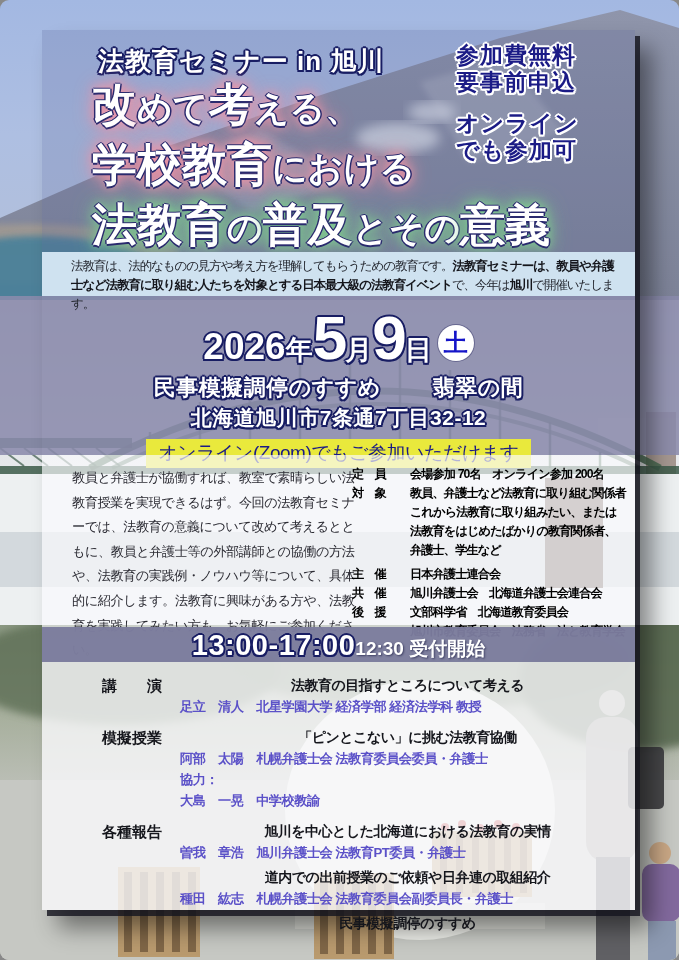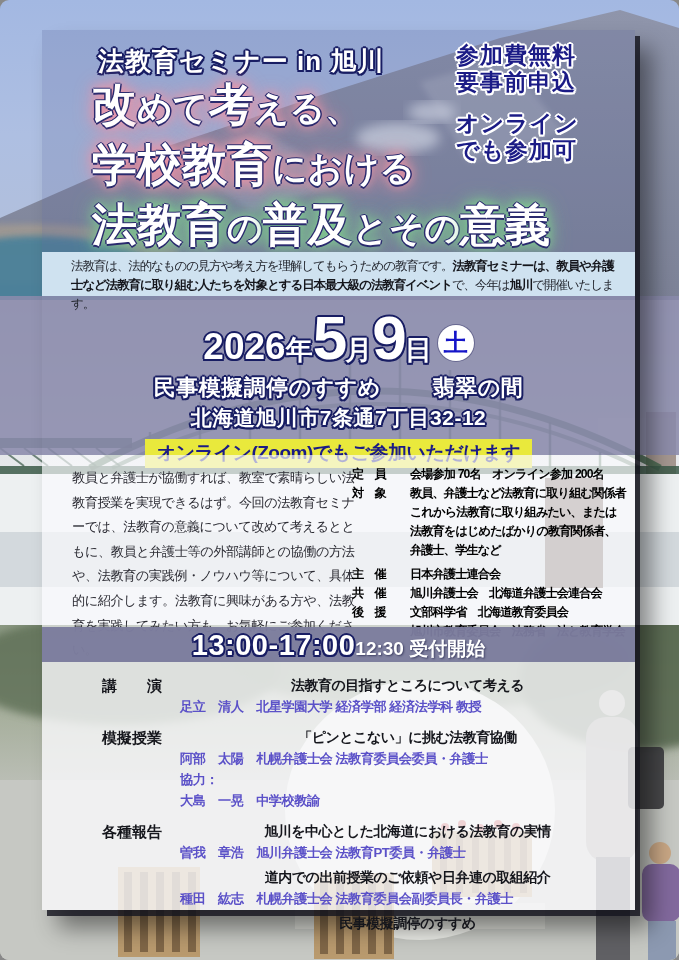--- a/index.html
+++ b/index.html
@@ -68,21 +68,21 @@
   .date-row{display:flex;align-items:baseline;margin-top:6px;}
   .d-year{font-size:37px;font-weight:800;}
   .d-suf{font-size:27px;font-weight:800;}
   .d-num{font-size:62px;font-weight:800;letter-spacing:-2px;}
   .d-wd{display:inline-flex;width:36px;height:36px;border-radius:50%;background:#fff;
     align-items:center;justify-content:center;font-size:24px;font-weight:800;color:#1414c8;
     margin-left:6px;transform:translateY(-8px);box-shadow:0 0 0 1px rgba(20,20,80,0.35);}
   .venue-row{font-size:22px;font-weight:800;margin-top:0px;letter-spacing:0.5px;}
   .venue-row .gap{display:inline-block;width:52px;}
   .addr-row{font-size:21px;font-weight:800;margin-top:1px;letter-spacing:0.5px;}
-  .zoom-note{margin-top:7px;background:#e9e93c;color:#1b1b86;font-size:19px;font-weight:700;
+  .zoom-note{margin-top:7px;background:#e9e93c;color:#1b1b86;font-size:19px;font-weight:400;
     padding:1px 12px 2px 12px;letter-spacing:-0.5px;}
 
   
   .desc{position:absolute;left:30px;top:11px;width:282px;font-size:13.2px;line-height:24.6px;
     letter-spacing:-0.9px;color:#2c2c34;font-weight:500;text-align:justify;}
   .infocol{position:absolute;left:310px;top:10px;width:278px;font-size:12.2px;line-height:19px;
     letter-spacing:-0.9px;color:#000000;font-weight:600;}
   .irow{display:flex;}
   .ilbl{width:46px;flex:none;margin-right:12px;font-weight:700;}
   .ival div{white-space:nowrap;}

